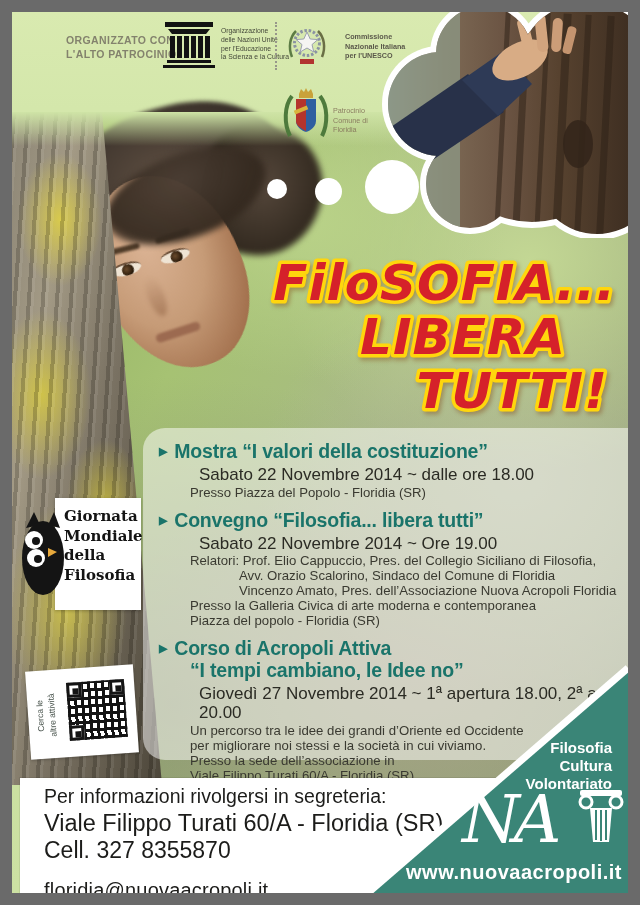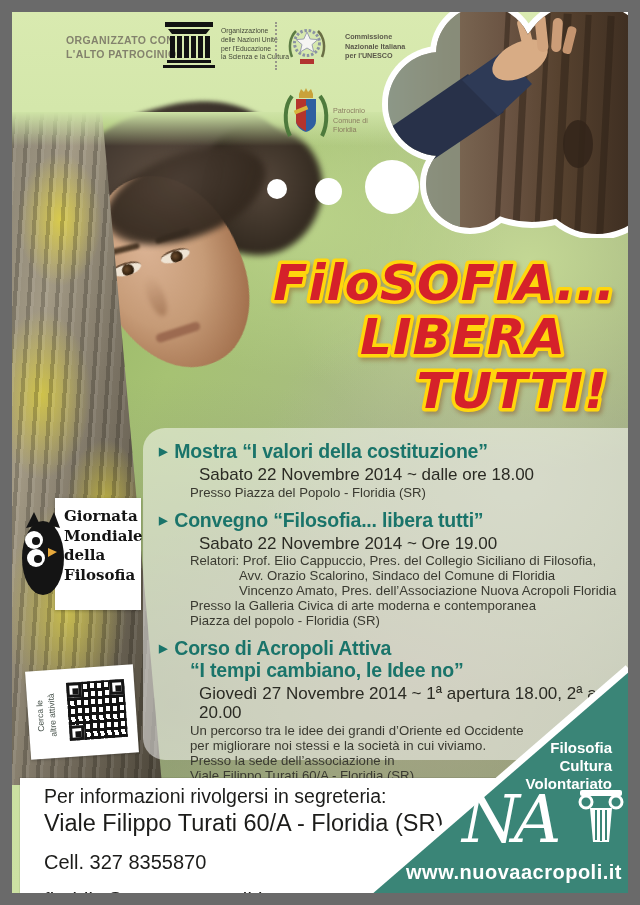--- a/index.html
+++ b/index.html
@@ -109,21 +109,21 @@
       repeating-linear-gradient(0deg,#141414 0 3px,#fff 3px 8px)}
   .finder{position:absolute;width:15px;height:15px;border:3px solid #141414;background:#fff}
   .finder::after{content:"";position:absolute;left:3px;top:3px;width:6px;height:6px;background:#141414}
   .f-tl{left:0;top:0}.f-tr{right:0;top:0}.f-bl{left:0;bottom:0}
 
   
   .footer-box{position:absolute;left:8px;top:766px;width:560px;height:115px;background:#fff;z-index:9;
     box-shadow:0 0 0 1px rgba(0,0,0,.07);padding:7px 0 0 24px;color:#1c1c1a}
   .f-info{font-size:19.5px}
   .f-address{font-size:23.5px;margin-top:2px}
-  .f-phone{font-size:20px;margin-top:14px}
+  .f-phone{font-size:23px;margin-top:0}
   .f-email{font-size:20px;margin-top:15px;letter-spacing:.2px}
 
   
   .triangle-svg{position:absolute;left:0;top:0;width:616px;height:881px;z-index:10;pointer-events:none}
   .brand-values{position:absolute;right:16px;top:727px;z-index:11;text-align:right;color:#fff;
     font-size:15px;font-weight:bold;line-height:1.2}
   .brand-mono{position:absolute;left:448px;top:770px;z-index:11}
   .brand-site{position:absolute;left:372px;top:849px;width:238px;z-index:11;text-align:right;
     color:#fff;font-size:20px;font-weight:bold;letter-spacing:.5px}
 </style>

